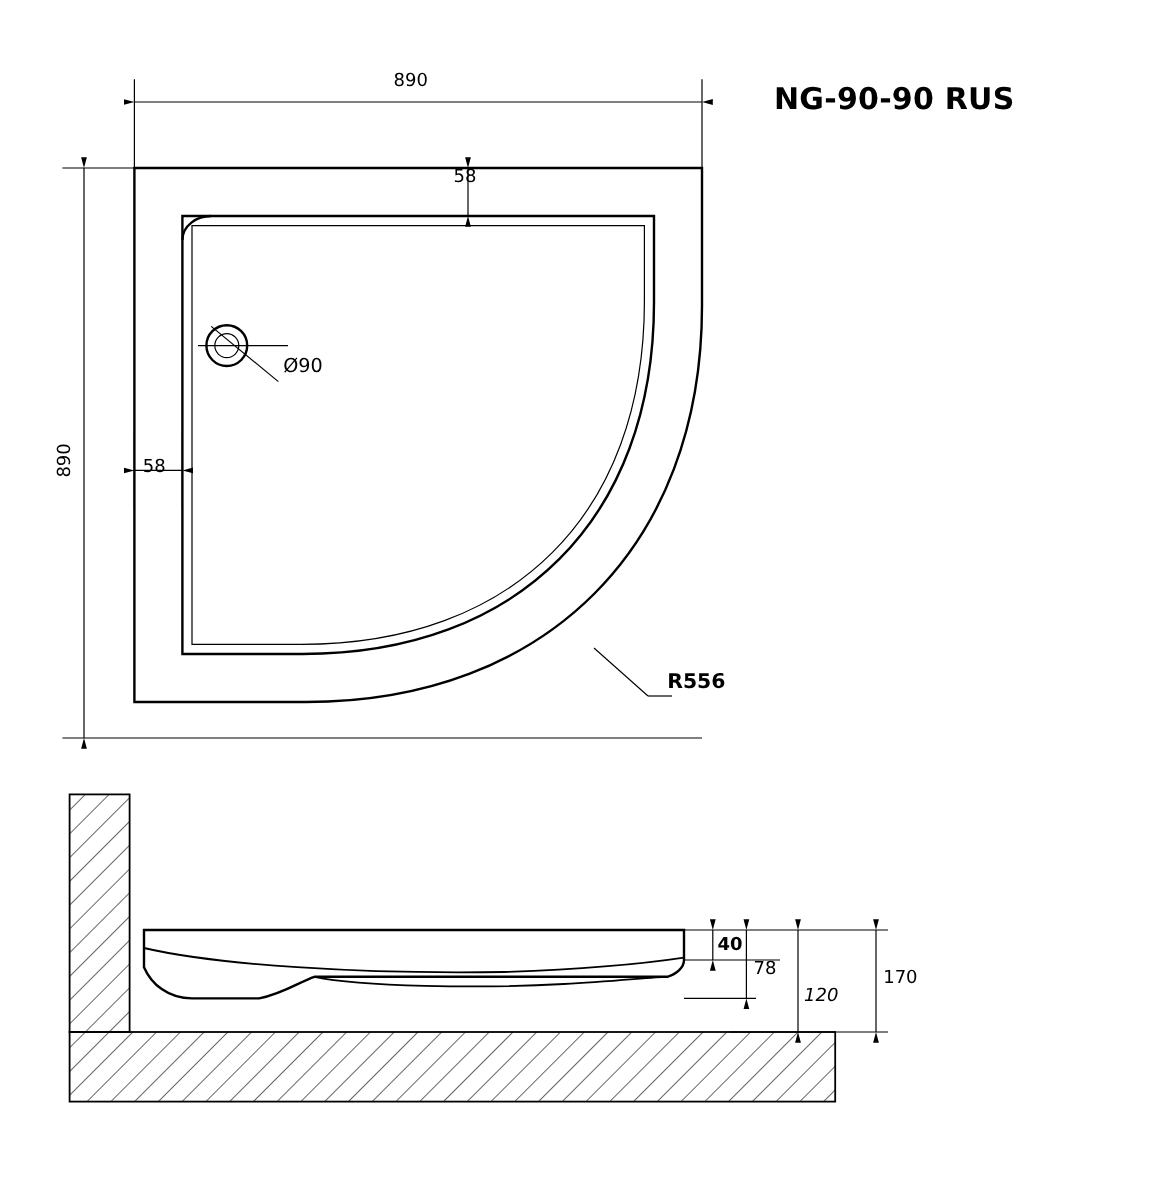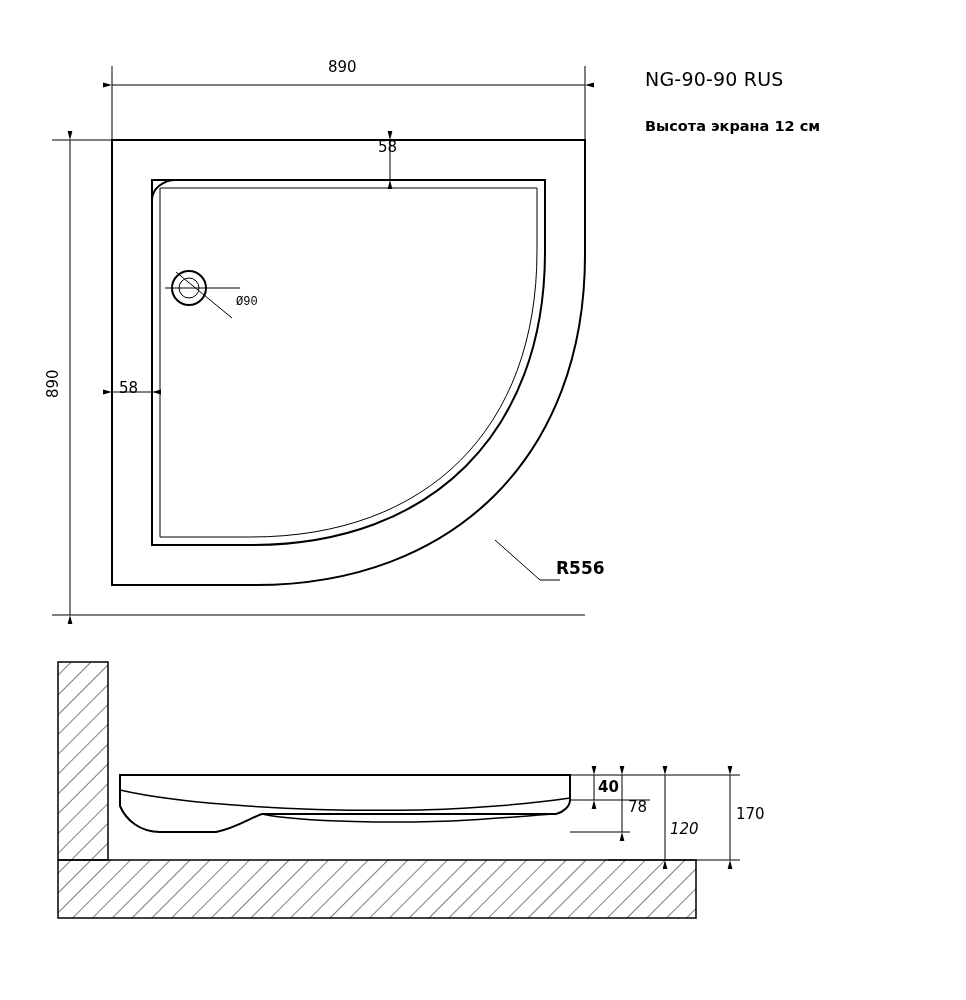--- a/index.html
+++ b/index.html
@@ -27,43 +27,42 @@
     width: 966px;
     height: 1000px;
   }
   .title-block {
     position: absolute;
     left: 645px;
     top: 68px;
     width: 300px;
   }
   .title-block .prod-title {
-    font-size: 19px;
-    font-weight: normal;
+    font-size: 25px;
+    font-weight: bold;
     letter-spacing: 0.2px;
     color: #000;
     margin: 0 0 28px 0;
     white-space: nowrap;
   }
   .title-block .spec-line {
     font-size: 14.5px;
     font-weight: bold;
     color: #000;
     margin: 0 0 7px 0;
     white-space: nowrap;
   }
   .dim-label {
     position: absolute;
     font-size: 15px;
     color: #000;
     white-space: nowrap;
   }
   .dim-label.small {
-    font-size: 12px;
-    font-family: Liberation Mono, monospace;
+    font-size: 16px;
   }
   .dim-label.rot {
     transform: rotate(-90deg);
     transform-origin: left top;
   }
 </style>
 </head>
 <body>
 
 <div id="sheet">
@@ -140,21 +139,20 @@
       <line x1="622" y1="775" x2="622" y2="832" stroke="#000" stroke-width="1" marker-start="url(#arrowStart)" marker-end="url(#arrowEnd)"></line>
 
       <line x1="665" y1="775" x2="665" y2="860" stroke="#000" stroke-width="1" marker-start="url(#arrowStart)" marker-end="url(#arrowEnd)"></line>
 
       <line x1="730" y1="775" x2="730" y2="860" stroke="#000" stroke-width="1" marker-start="url(#arrowStart)" marker-end="url(#arrowEnd)"></line>
     </g>
   </svg>
 
   <div class="title-block">
     <div class="prod-title">NG-90-90 RUS</div>
-    <div class="spec-line">Высота экрана 12 см</div>
   </div>
 
   <div class="dim-label" style="left:328px; top:58px;">890</div>
 
   <div class="dim-label rot" style="left:44px; top:398px;">890</div>
 
   <div class="dim-label" style="left:378px; top:138px;">58</div>
 
   <div class="dim-label" style="left:119px; top:379px;">58</div>
 

